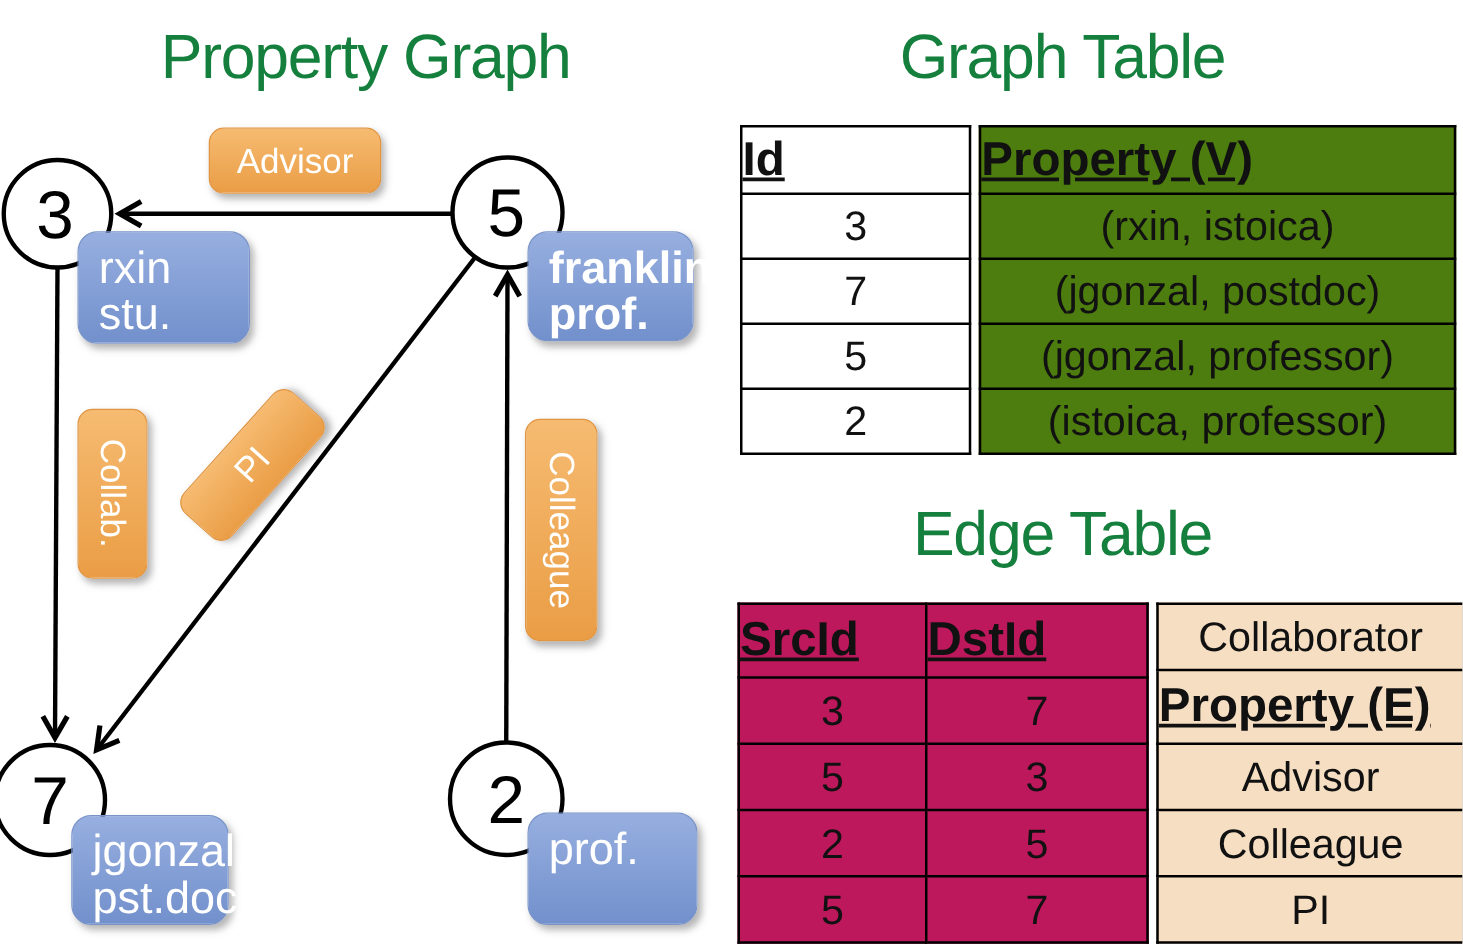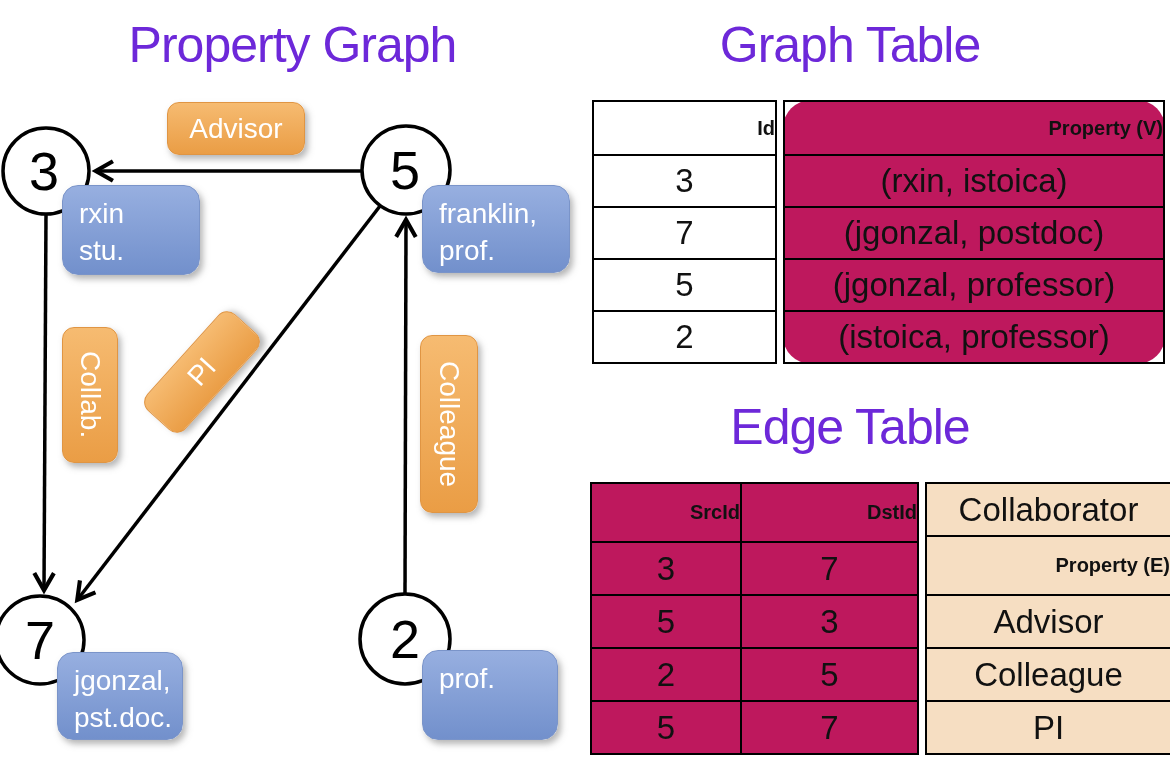--- a/index.html
+++ b/index.html
@@ -2,68 +2,68 @@
 <html><head>
 <meta charset="utf-8">
 <style>
   html,body{margin:0;padding:0;background:#fff;}
   .stage{
     position:relative;width:1170px;height:760px;background:#ffffff;overflow:hidden;
     font-family:"Liberation Sans",sans-serif;color:#111;
   }
   .title{
     position:absolute;text-align:center;font-size:50px;font-weight:400;
-    letter-spacing:-1px;color:#6d28d9;white-space:nowrap;
+    letter-spacing:-1px;color:#15803d;white-space:nowrap;
   }
   #graph-title{left:0;top:16px;width:585px;}
   #vertex-title{left:560px;top:16px;width:580px;}
   #edge-title{left:560px;top:398px;width:580px;}
 
   
   #graph-svg{position:absolute;left:0;top:0;}
 
   
   .vprop,.eprop{
     position:absolute;color:#fff;box-sizing:border-box;
     box-shadow:3px 4px 6px rgba(110,110,110,.5);
   }
   .vprop{
     background:linear-gradient(#97afe0,#7290cc);
     border:1px solid #7a94c9;border-radius:16px;
-    font-size:28px;line-height:37px;padding:9px 8px 0 16px;
+    font-size:36px;line-height:37px;padding:9px 8px 0 16px;
   }
   .eprop{
     background:linear-gradient(#f6bb71,#ea9d45);
     border:1px solid #e09543;border-radius:12px;
     font-size:28px;display:flex;align-items:center;justify-content:center;
   }
   #label-rxin    {left:62px; top:185px;width:138px;height:90px;}
-  #label-franklin{left:422px;top:185px;width:148px;height:88px;}
+  #label-franklin{left:422px;top:185px;width:133px;height:88px;font-weight:bold;}
   #label-jgonzal {left:57px; top:652px;width:126px;height:88px;}
   #label-istoica {left:422px;top:650px;width:136px;height:90px;}
 
   #label-advisor  {left:167px;top:102px;width:138px;height:53px;}
   #label-collab   {left:62px; top:327px;width:56px; height:136px;writing-mode:vertical-rl;}
   #label-colleague{left:420px;top:335px;width:58px; height:178px;writing-mode:vertical-rl;}
   #label-pi       {left:137px;top:346px;width:130px;height:52px;transform:rotate(-48deg);}
 
   
   .tbl-wrap{position:absolute;display:flex;gap:6px;align-items:flex-start;}
   #vertex-table-wrap{left:592px;top:100px;}
   #edge-table-wrap{left:590px;top:482px;}
   table{border-collapse:collapse;table-layout:fixed;}
   table,th,td{border:2.5px solid #000;}
-  th{font-size:20px;font-weight:700;text-align:right;padding:0;}
+  th{font-size:38px;font-weight:700;text-align:left;padding:0;text-decoration:underline;}
   td{font-size:33px;font-weight:400;text-align:center;padding:0;white-space:nowrap;}
   #vertex-table-wrap th{height:52px;}
   #vertex-table-wrap td{height:50px;}
   #edge-table-wrap th{height:57px;}
   #edge-table-wrap td{height:51px;}
   .vt-id{width:185px;background:#fff;}
-  .vt-prop{width:382px;background:#be185d;border-radius:28px;}
+  .vt-prop{width:382px;background:#4d7c0f;}
   .et-ids{width:327px;background:#be185d;}
   .et-prop{width:247px;background:#f6dec2;}
 </style>
 </head>
 <body>
 
 <div class="stage">
 
   <div class="title" id="graph-title">Property Graph</div>
   <div class="title" id="vertex-title">Graph Table</div>

